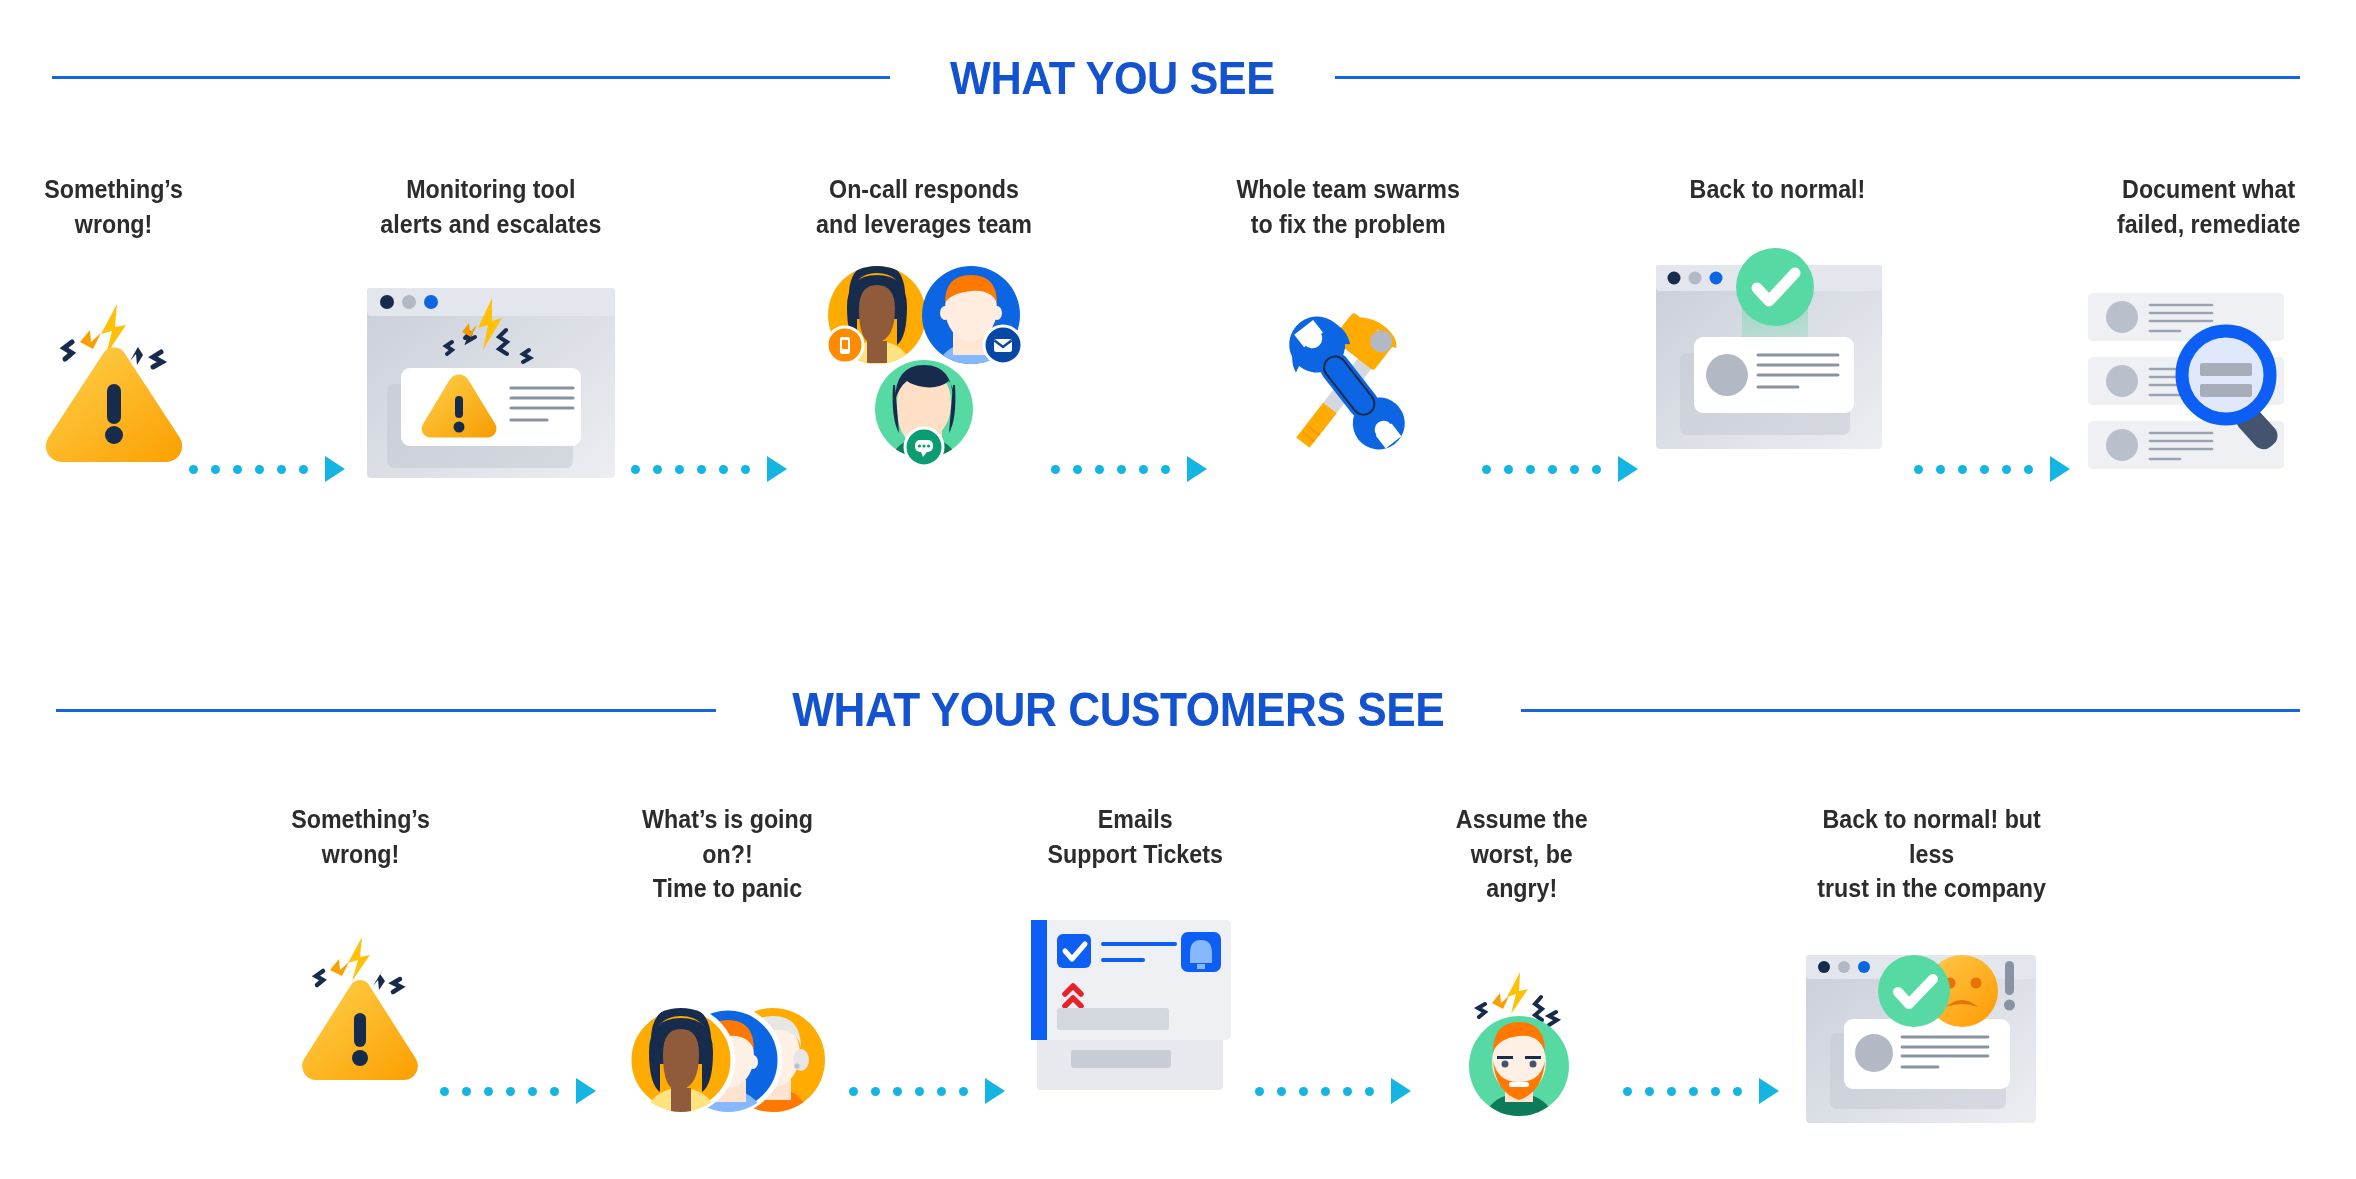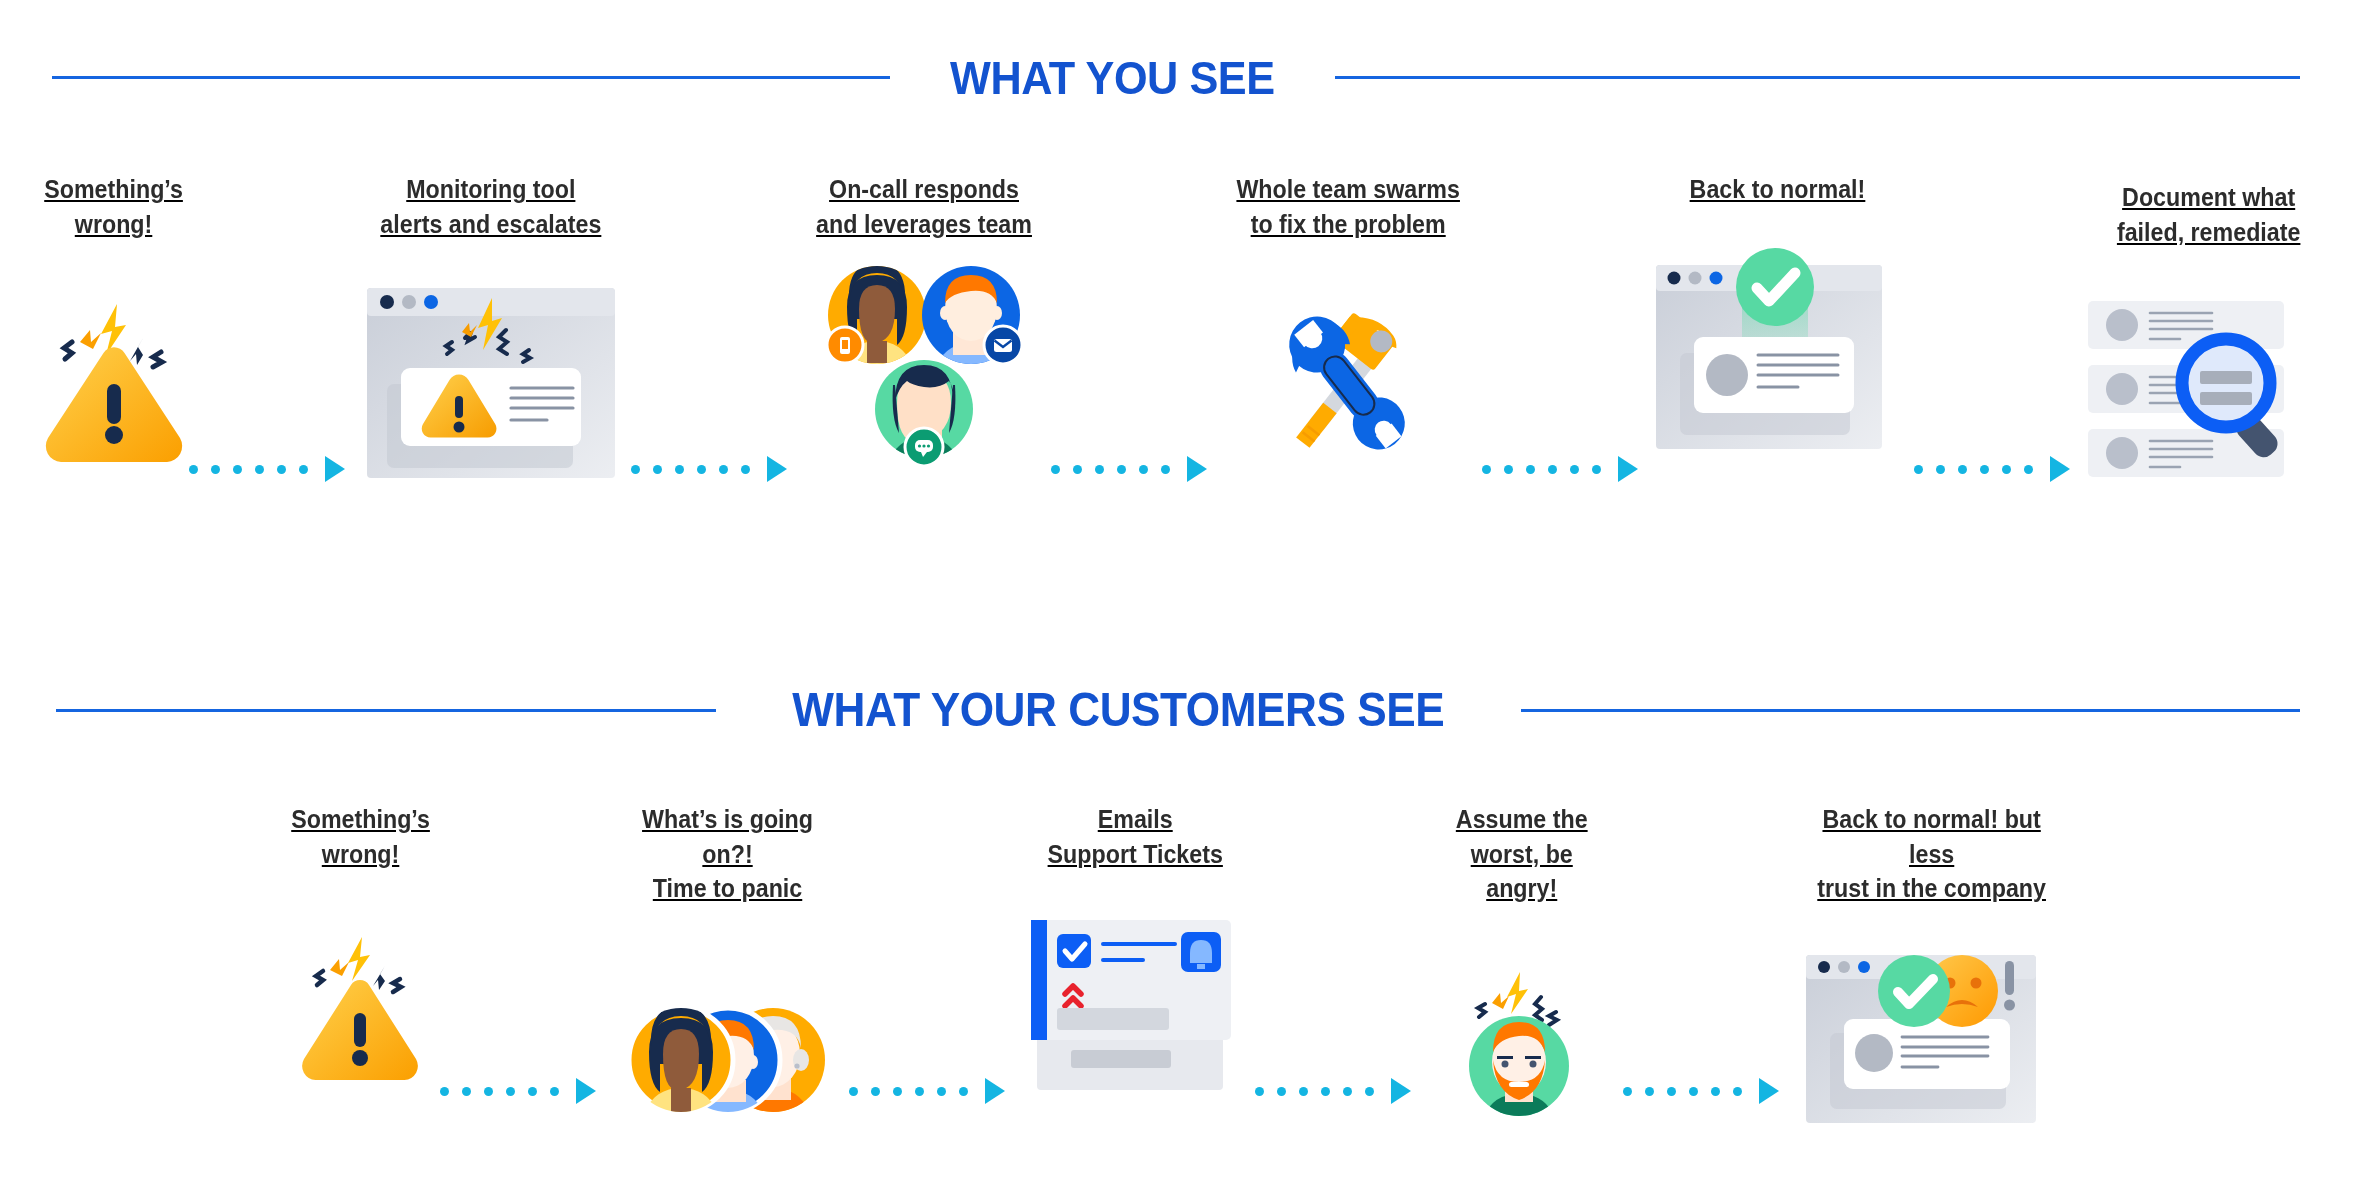--- a/index.html
+++ b/index.html
@@ -39,21 +39,20 @@
   
   .steps-row {
     position: absolute;
     display: flex;
     align-items: flex-start;
   }
   .step {
     display: flex;
     flex-direction: column;
     align-items: center;
-    text-decoration: underline;
   }
   .step-label {
     text-align: center;
     color: #2c2c2c;
     font-weight: 700;
     font-size: 25px;
     line-height: 1.38;
     white-space: pre-line;
     transform: scaleX(0.93);
   }
@@ -343,21 +342,21 @@
   <div class="connector" style="margin:284px 0 0 12px;">
     <span class="dot"></span>
     <span class="dot"></span>
     <span class="dot"></span>
     <span class="dot"></span>
     <span class="dot"></span>
     <span class="dot"></span>
     <span class="head"></span>
   </div>
 
-  <div class="step" style="width:296px; margin-left:14px;margin-top:8px;">
+  <div class="step" style="width:296px; margin-left:14px;">
     <div class="step-label">Document what
 failed, remediate</div>
     <div class="step-art" style="height:230px; margin-top:28px;">
       <svg width="250" height="190" viewBox="0 0 250 190">
         <g>
           <rect x="4" y="4" width="196" height="48" rx="5" fill="#eef0f4"></rect>
           <rect x="4" y="68" width="196" height="48" rx="5" fill="#eef0f4"></rect>
           <rect x="4" y="132" width="196" height="48" rx="5" fill="#eef0f4"></rect>
           <circle cx="38" cy="28" r="16" fill="#b9bfcb"></circle>
           <circle cx="38" cy="92" r="16" fill="#b9bfcb"></circle>

